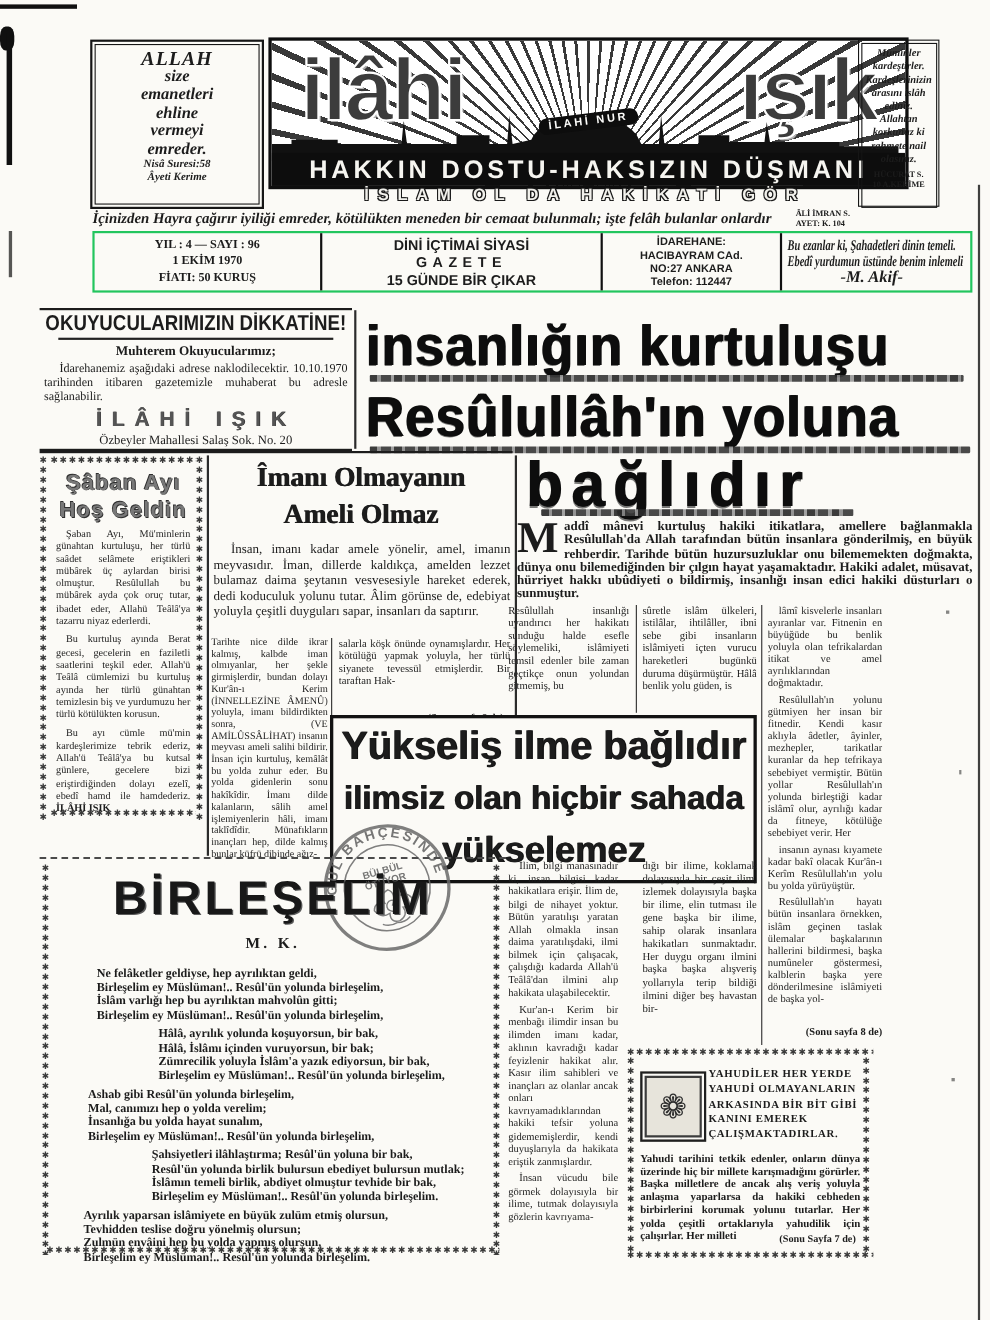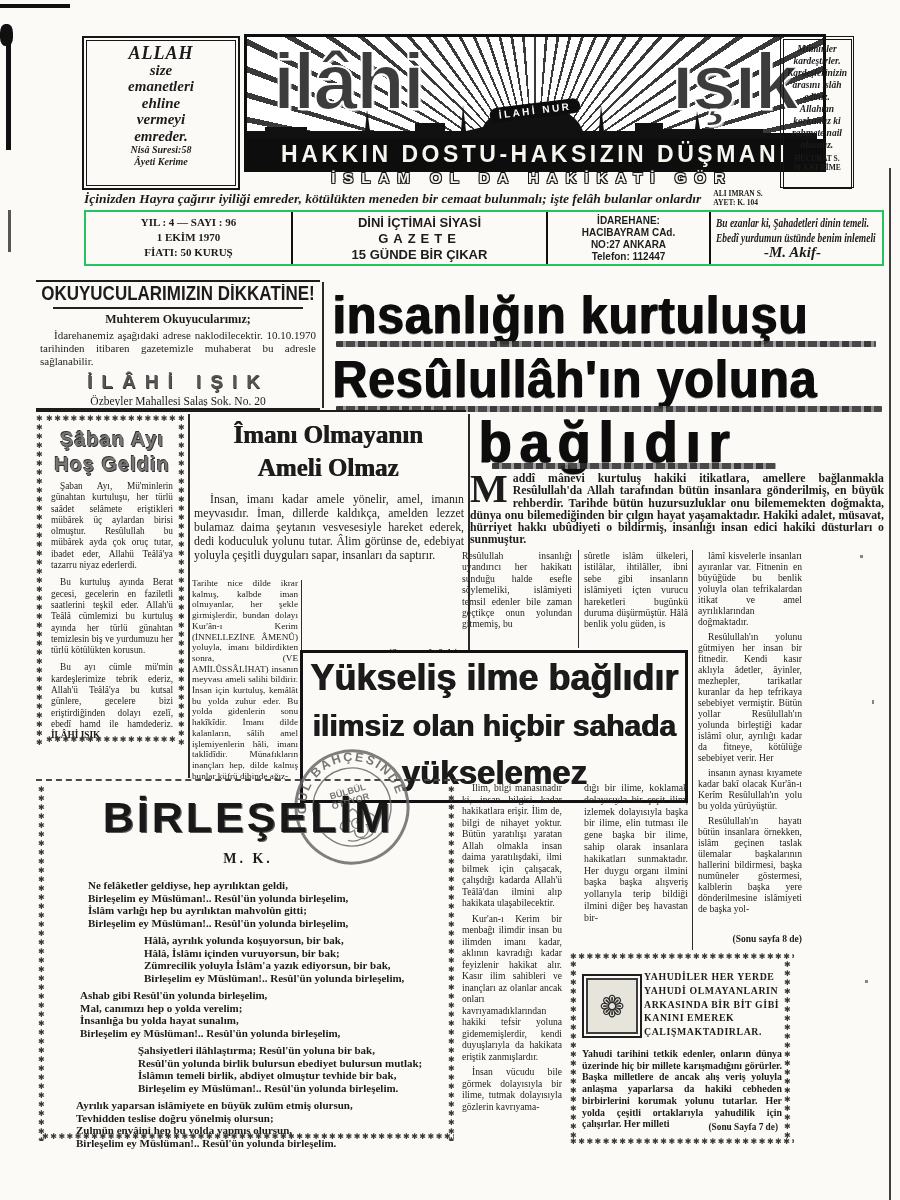--- a/index.html
+++ b/index.html
@@ -28,21 +28,21 @@
         font-family:"Liberation Sans",sans-serif;font-size:10px;font-weight:bold;letter-spacing:2.5px;padding:2px 9px;border-radius:9px;}
   #logo-band{position:absolute;left:0;bottom:0;width:100%;height:30px;background:#0d0d0d;color:#f6f5f0;text-align:center;
         font-family:"Liberation Sans",sans-serif;font-weight:bold;font-size:23px;line-height:30px;letter-spacing:3.5px;}
   #islam-line{left:244px;top:169px;width:576px;text-align:center;font-family:"Liberation Sans",sans-serif;font-weight:bold;
         font-size:15px;letter-spacing:8px;color:#f2f1ec;
         text-shadow:1px 1px 0 #1a1a1a,-1px -1px 0 #1a1a1a,1px -1px 0 #1a1a1a,-1px 1px 0 #1a1a1a,0 0 1px #1a1a1a;}
   #mast-right{left:780px;top:36px;width:72px;height:150px;border:1.5px solid #161616;}
   #mast-right .inner{border:1px solid #161616;margin:1.5px;height:142px;padding:3px 3px;font-style:italic;font-weight:bold;
         font-size:9.5px;line-height:12px;text-align:center;overflow:hidden;}
   #mast-right .ref{font-size:7.5px;font-style:normal;margin-top:3px;line-height:9px;}
-  #hadith{left:84px;top:190px;width:806px;font-style:italic;font-weight:bold;font-size:13.5px;white-space:nowrap;overflow:hidden;display:flex;align-items:center;gap:12px;}
+  #hadith{left:84px;top:190px;width:806px;font-style:italic;font-weight:bold;font-size:13.5px;white-space:nowrap;overflow:hidden;display:flex;align-items:center;gap:22px;}
   #hadith .ref{font-size:7.5px;line-height:8.5px;font-style:normal;white-space:normal;width:60px;flex:none;}
   
   #infobar{left:84px;top:210px;width:800px;height:56px;border:2px solid #22c55e;display:flex;box-sizing:border-box;background:#fbfaf6;}
   #infobar .cell{border-left:2px solid #101010;padding:3px 5px;box-sizing:border-box;text-align:center;overflow:hidden;}
   #infobar .cell:first-child{border-left:none;}
   .ib1{width:205px;font-weight:bold;font-size:11px;line-height:15px;}
   .ib2{width:255px;font-family:"Liberation Sans",sans-serif;font-weight:bold;font-size:13px;line-height:16px;}
   .ib2 .gz{letter-spacing:5px;}
   .ib3{width:163px;font-family:"Liberation Sans",sans-serif;font-weight:bold;font-size:10px;line-height:12px;}
   .ib4{flex:1;text-align:left !important;font-style:italic;font-weight:bold;font-size:13.5px;line-height:15px;}
@@ -244,20 +244,21 @@
     <div class="ast-h" style="left:10px;bottom:0;width:132px;">✱✱✱✱✱✱✱✱✱✱✱✱✱✱✱✱✱✱✱✱✱✱✱✱✱✱✱✱✱✱✱✱✱✱✱✱✱✱✱✱✱✱✱✱✱✱✱✱✱✱✱✱✱✱✱✱✱✱✱✱✱✱✱✱✱✱✱✱✱✱✱✱✱✱✱✱✱✱✱✱✱✱✱✱✱✱✱✱✱✱✱✱✱✱✱✱✱✱✱✱✱✱✱✱✱✱✱✱✱✱✱✱✱✱✱✱✱✱✱✱✱✱✱✱✱✱✱✱✱✱✱✱✱✱✱✱✱✱✱✱✱✱✱✱✱✱✱✱✱✱✱✱✱✱✱✱✱✱✱✱✱✱✱✱✱✱✱✱✱✱✱✱✱✱✱✱✱✱✱✱✱✱✱✱✱✱✱✱✱✱✱✱✱✱✱✱✱✱✱✱✱✱✱✱✱✱✱✱✱✱✱✱✱✱✱✱✱✱✱✱✱✱✱✱✱✱✱✱✱✱✱✱✱✱✱✱✱✱✱✱✱✱✱✱✱✱✱✱✱✱✱✱✱✱✱✱✱✱✱✱✱✱✱✱✱✱✱✱✱✱✱✱✱✱✱✱✱✱✱✱✱✱✱✱✱✱✱✱✱✱✱✱✱✱✱✱✱✱✱✱</div>
   </div>
 
   <div class="abs" id="imani-title">
     <div>Îmanı Olmayanın</div>
     <div>Ameli Olmaz</div>
   </div>
   <div class="abs jus" id="imani-intro">İnsan, imanı kadar amele yönelir, amel, imanın meyvasıdır. İman, dillerde kaldıkça, amelden lezzet bulamaz daima şeytanın vesvesesiyle hareket ederek, dedi koduculuk yolunu tutar. Âlim görünse de, edebiyat yoluyla çeşitli duyguları sapar, insanları da saptırır.</div>
   <div class="ncol jus" style="left:192px;top:578px;width:106px;height:202px;font-size:9.2px;line-height:10.7px;">Tarihte nice dilde ikrar kalmış, kalbde iman olmıyanlar, her şekle girmişlerdir, bundan dolayı Kur'ân-ı Kerim (İNNELLEZİNE ÂMENÛ) yoluyla, imanı bildirdikten sonra, (VE AMİLÛSSÂLİHAT) insanın meyvası ameli salihi bildirir. İnsan için kurtuluş, kemâlât bu yolda zuhur eder. Bu yolda gidenlerin sonu hakîkîdir. İmanı dilde kalanların, sâlih amel işlemiyenlerin hâli, imanı taklîdîdir. Münafıkların inançları hep, dilde kalmış bunlar küfrü dibinde ağız-</div>
   <div class="vr" style="left:301px;top:580px;height:74px;width:1px;"></div>
+  <div class="ncol jus" style="left:308px;top:580px;width:156px;height:64px;">salarla köşk önünde oynamışlardır. Her kötülüğü yapmak yoluyla, her türlü siyanete tevessül etmişlerdir. Bir taraftan Hak-</div>
   <div class="abs more" style="left:308px;top:648px;width:150px;">(Sonu sayfa 8 de)</div>
 
   <div class="abs" id="yukselis">
     <div class="l1">Yükseliş ilme bağlıdır</div>
     <div class="l2">ilimsiz olan hiçbir sahada</div>
     <div class="l3">yükselemez</div>
   </div>
 
   <div class="abs" id="stamp">
     <svg width="122" height="122" viewBox="0 0 122 122">

